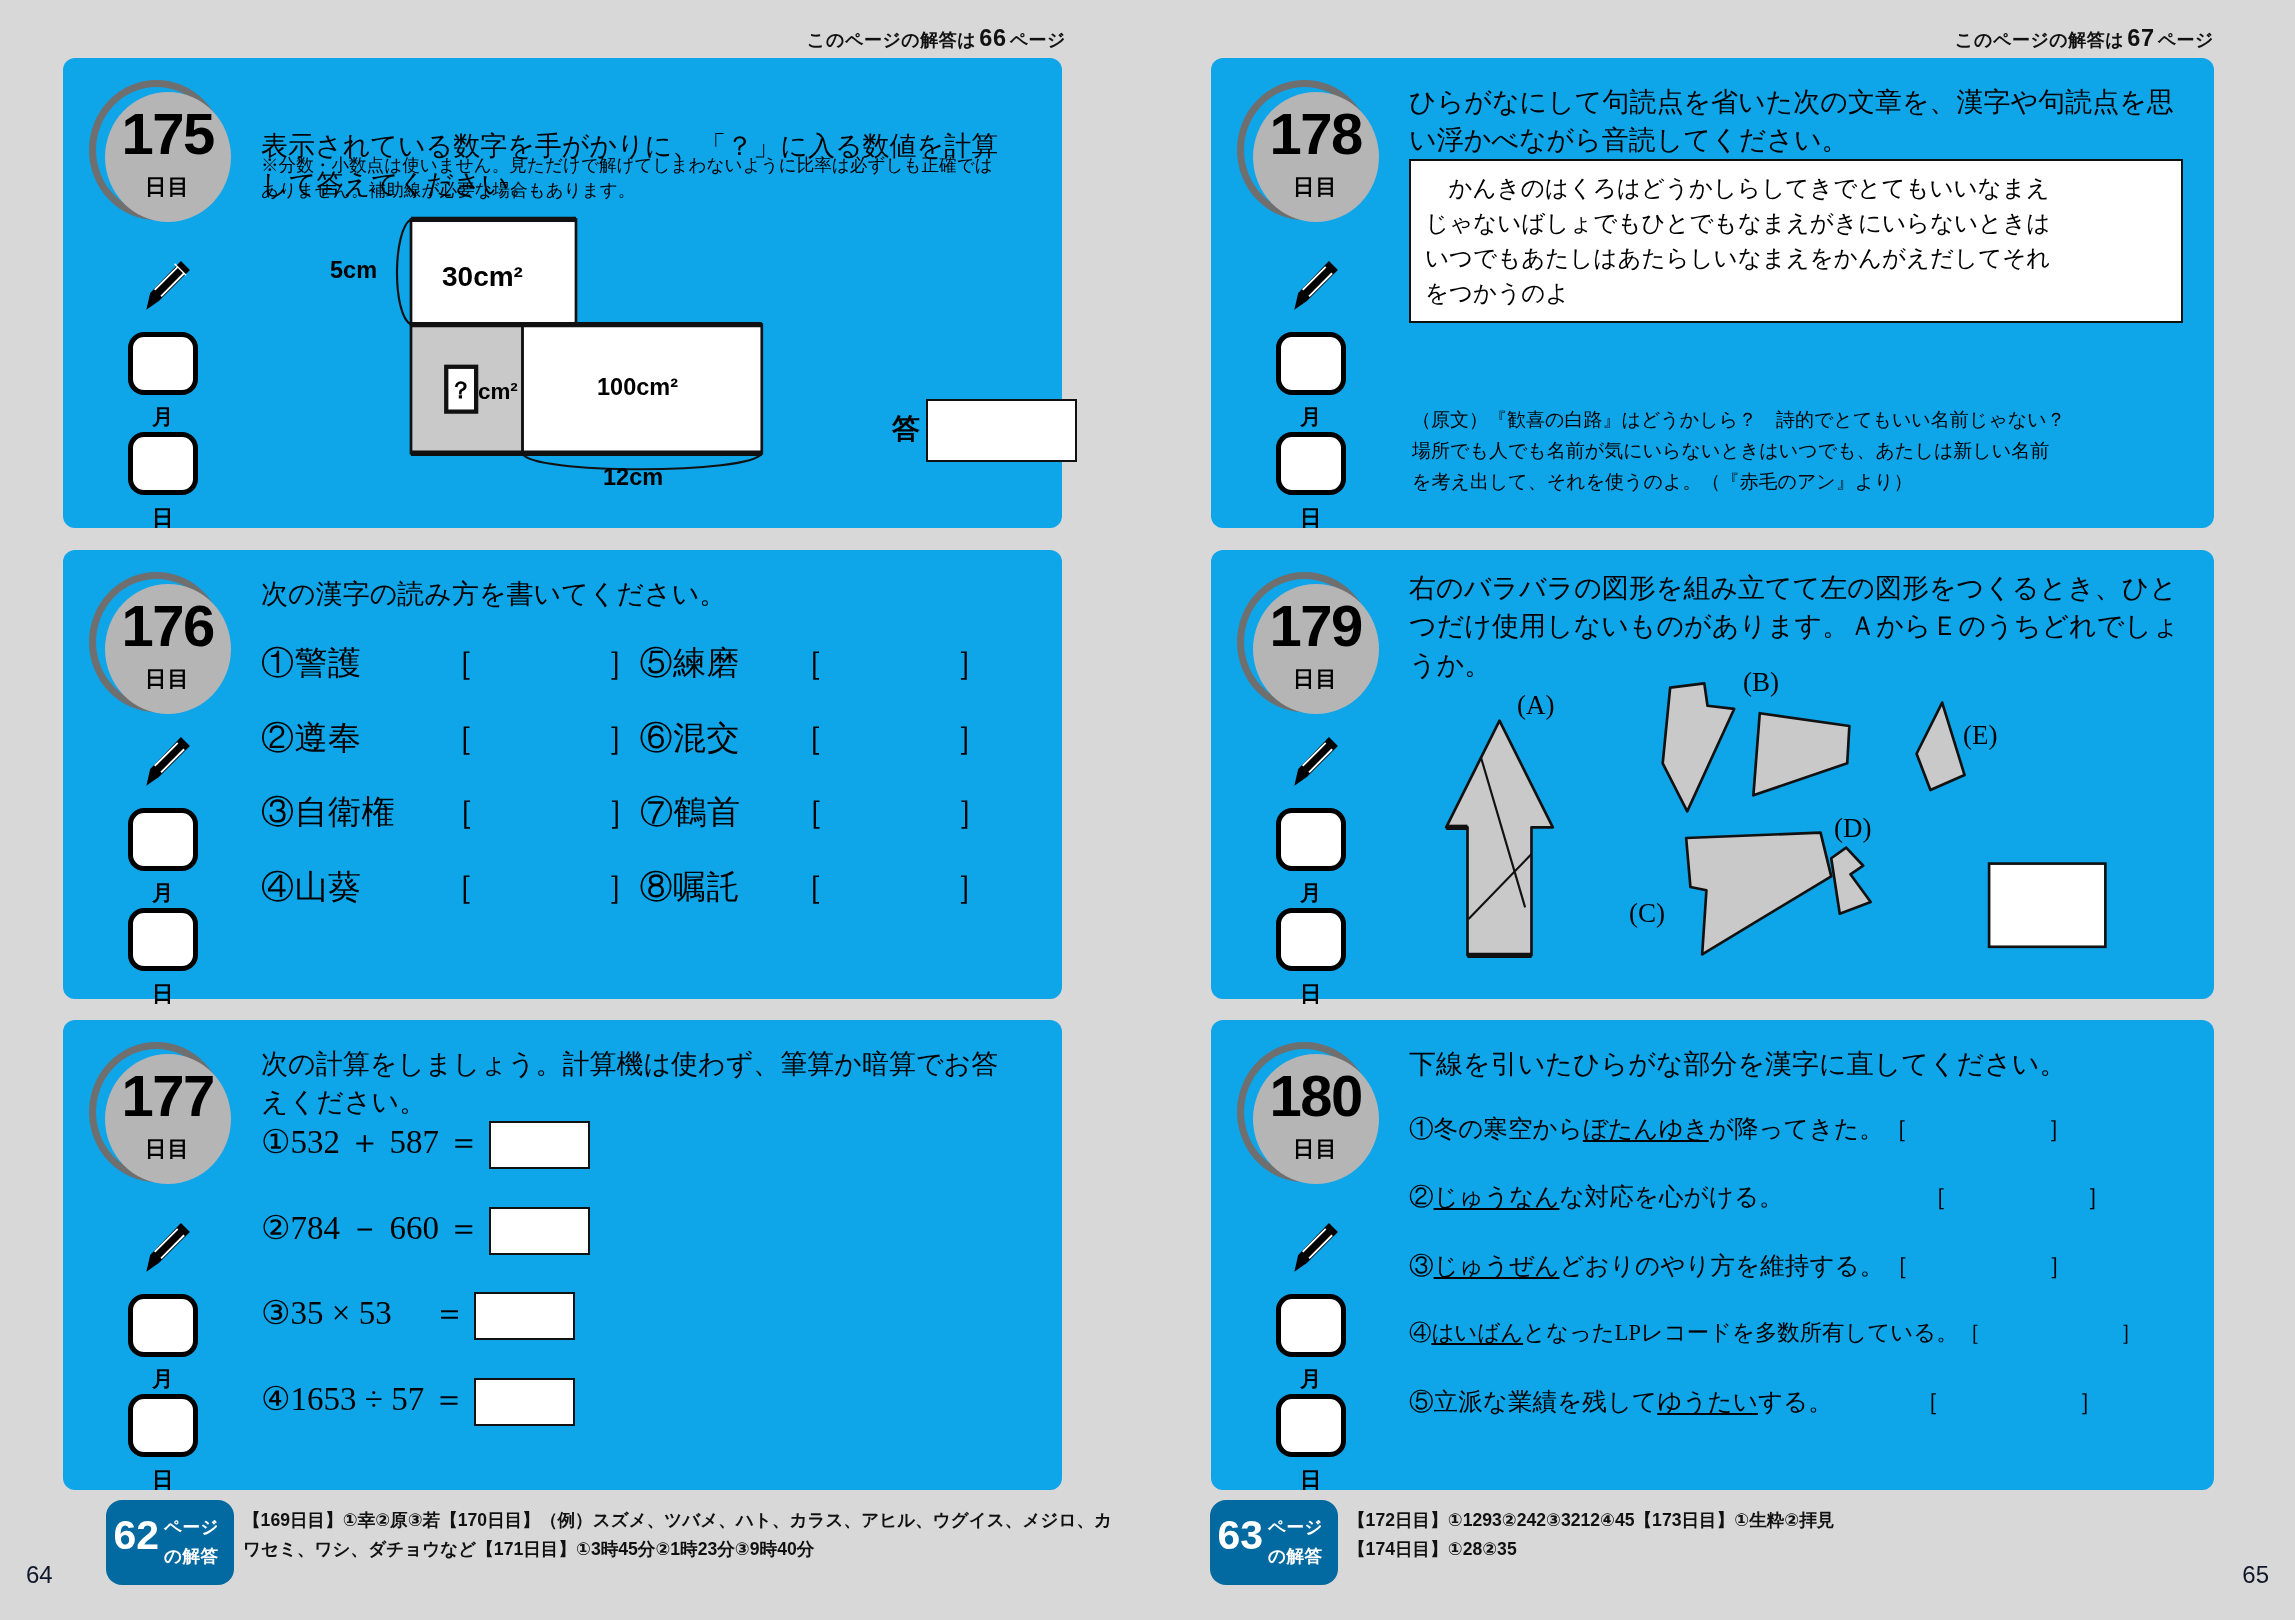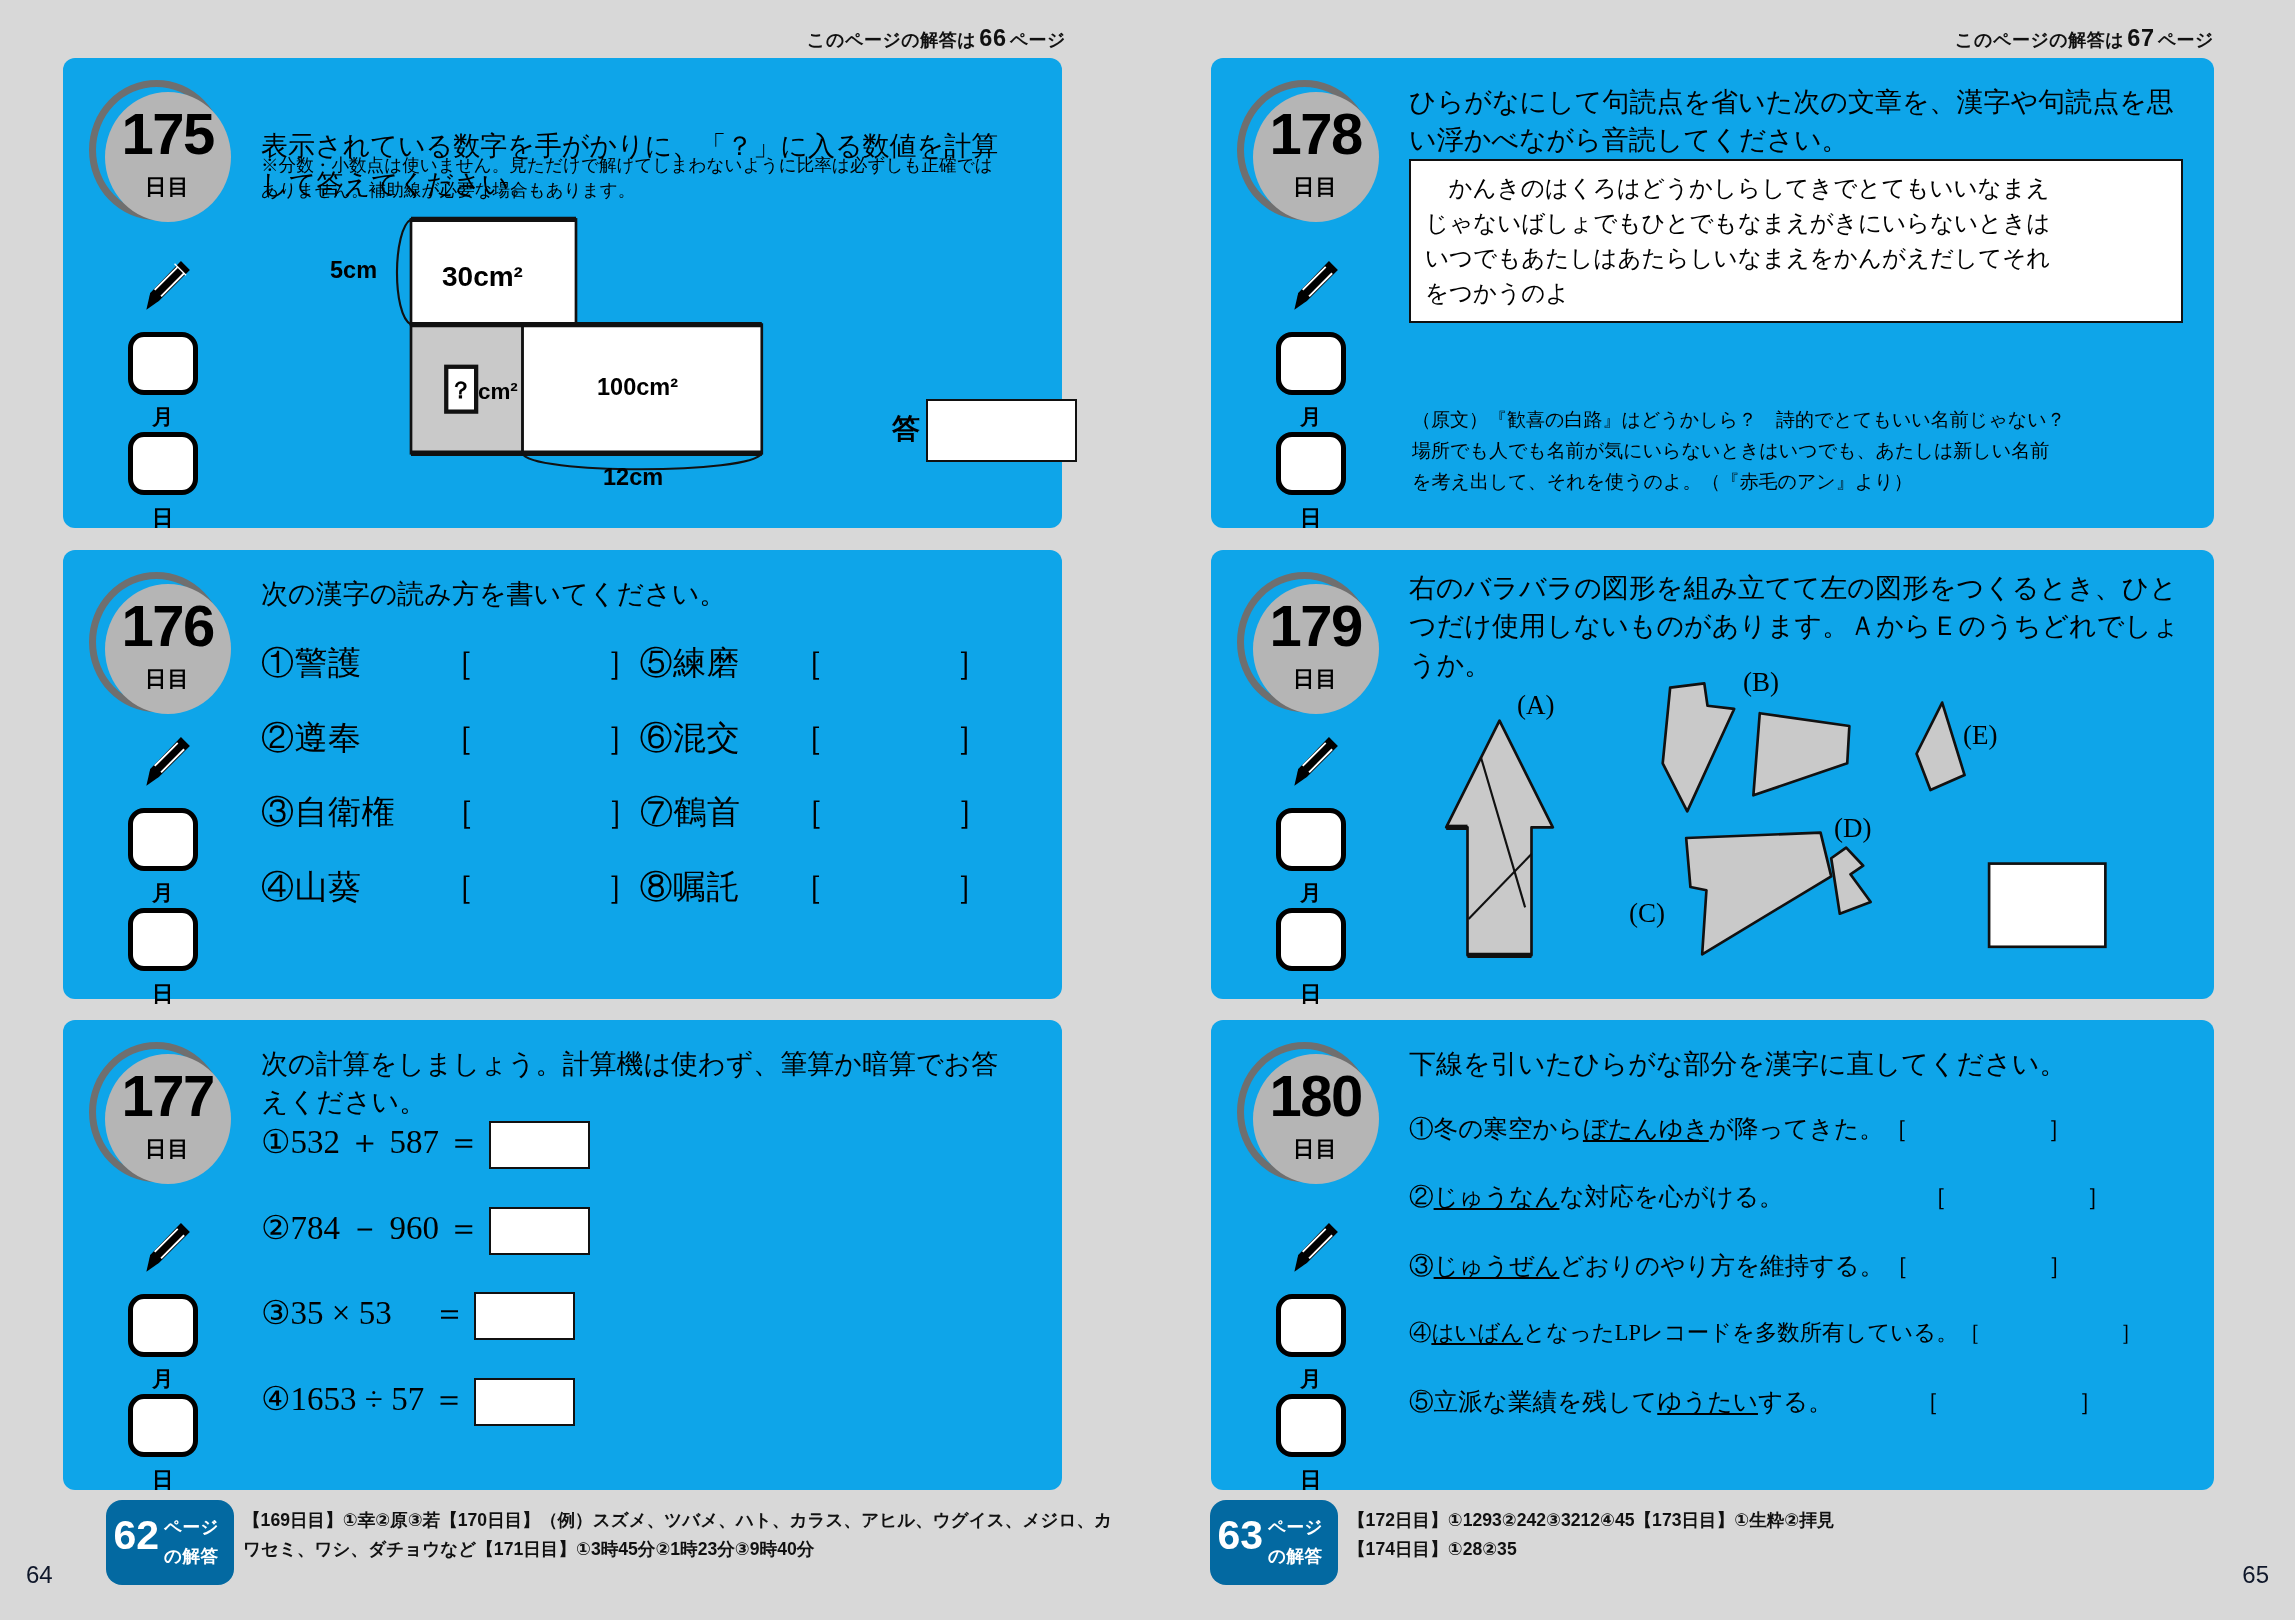--- a/index.html
+++ b/index.html
@@ -261,21 +261,21 @@
       <div class="dbox" style="top:176px;"></div>
       <div class="dlabel" style="top:247px;">日</div>
     </div>
 
     <div class="prompt" style="left:198px; top:24.6px; width:758px;">次の計算をしましょう。計算機は使わず、筆算か暗算でお答えください。</div>
 
     <div class="arow" style="left:198px; top:100px;">
       <span>①</span><span>532 ＋ 587 ＝</span><span class="ansbox"></span>
     </div>
     <div class="arow" style="left:198px; top:186px;">
-      <span>②</span><span>784 － 960 ＝</span><span class="ansbox"></span>
+      <span>②</span><span>784 － 660 ＝</span><span class="ansbox"></span>
     </div>
     <div class="arow" style="left:198px; top:271px;">
       <span>③</span><span>35 × 53　 ＝</span><span class="ansbox"></span>
     </div>
     <div class="arow" style="left:198px; top:357px;">
       <span>④</span><span>1653 ÷ 57 ＝</span><span class="ansbox"></span>
     </div>
   </div>
 
   <div class="folio" style="left:26px;">64</div>

